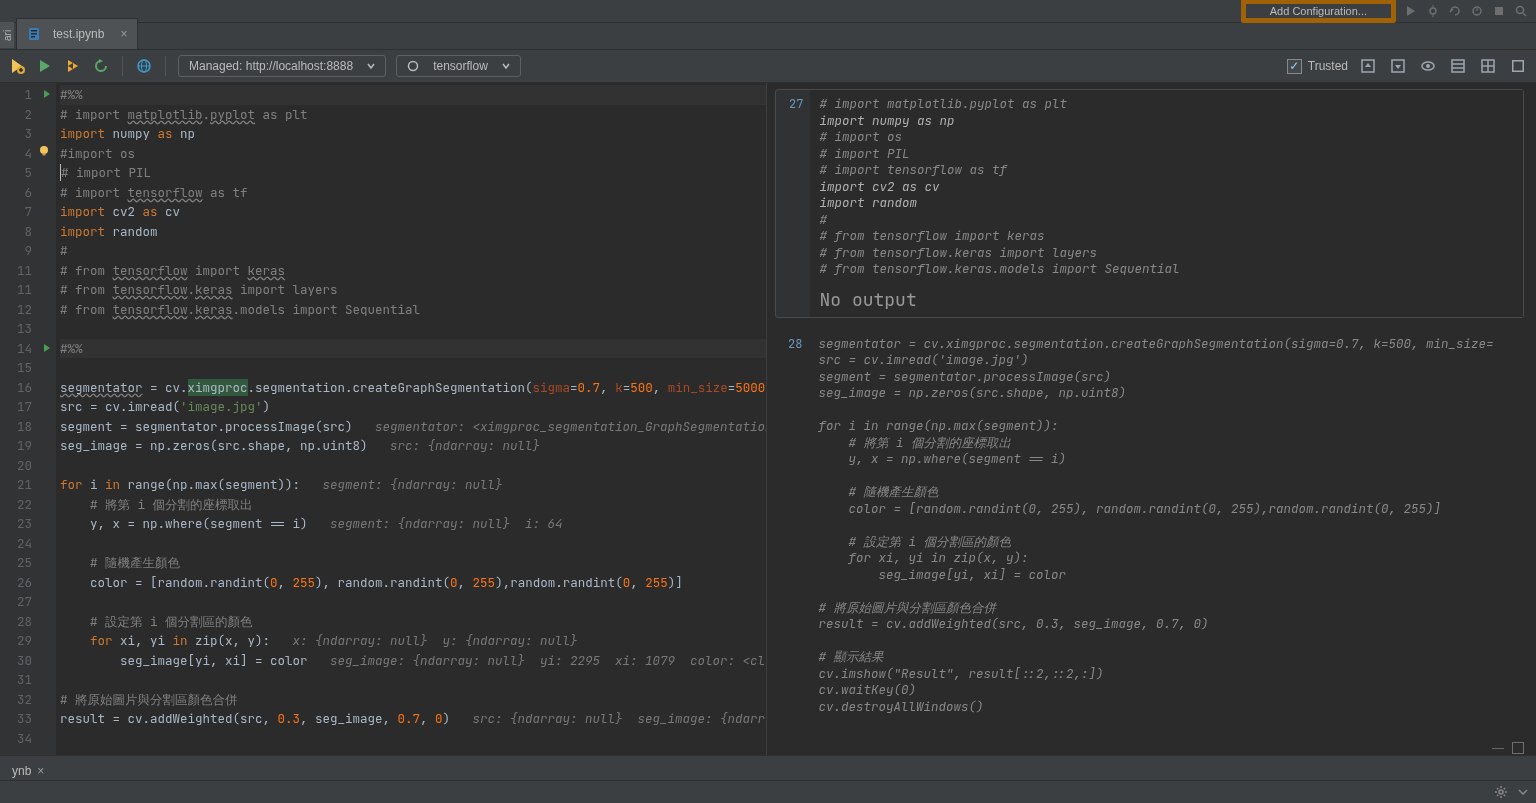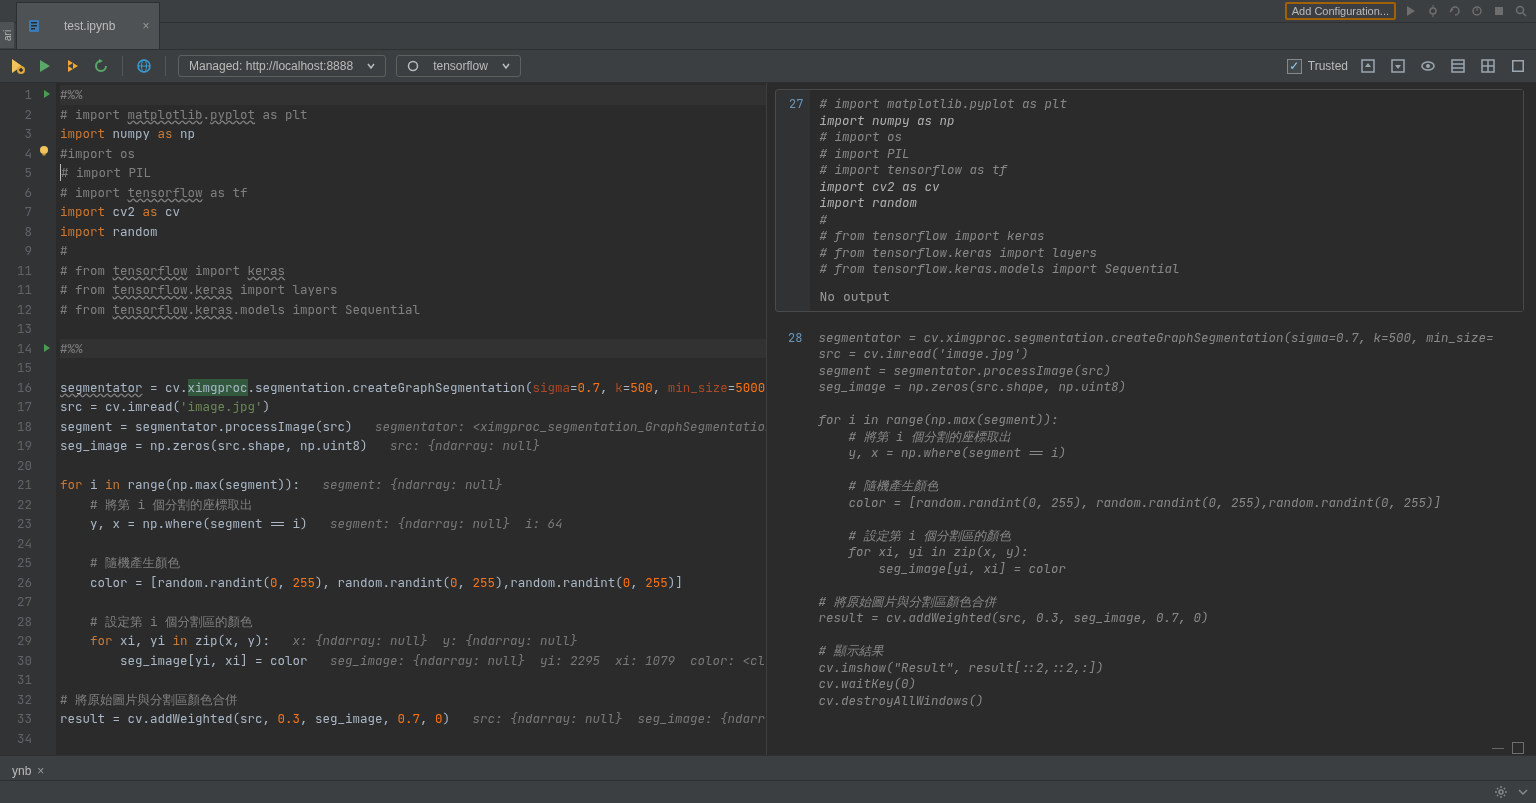--- a/index.html
+++ b/index.html
@@ -12,39 +12,39 @@
   }
   .root {
     display: flex; flex-direction: column; height: 100%;
     background: #3c3f41;
   }
   .topbar {
     height: 22px; display: flex; justify-content: flex-end; align-items: center;
     padding: 0 8px; gap: 8px; background: #3c3f41; border-bottom: 1px solid #2d2f30;
   }
   .btn-outline {
-    border: 2px solid #a16207; border-radius: 2px; padding: 1px 5px;
+    border: 5px solid #a16207; border-radius: 2px; padding: 1px 24px;
     color: #bbbbbb; font-size: 11px; cursor: pointer; background: transparent;
   }
   .top-icons { display: flex; gap: 8px; align-items: center; }
   .top-icons span { width: 14px; height: 14px; display: flex; align-items: center; justify-content: center; color: #6e6e6e; cursor: pointer; }
   svg { display: block; }
 
   .tabrow {
     height: 26px; display: flex; align-items: flex-end;
     background: #3c3f41; border-bottom: 1px solid #2d2f30; padding-left: 16px;
   }
   .sidetab-left {
     position: absolute; left: 0; top: 22px; width: 14px; height: 26px;
     display:flex; align-items:center; justify-content:center;
     color:#bbbbbb; font-size:10px; background:#4e5254;
     writing-mode: vertical-rl; transform: rotate(180deg);
   }
   .tab {
-    display: flex; align-items: flex-end; gap: 23px; padding: 16px 10px;
+    display: flex; align-items: flex-end; gap: 12px; padding: 8px 10px;
     background: #4e5254; color: #bbbbbb; font-size: 12px;
     border: 1px solid #2d2f30; border-bottom: none;
     border-radius: 0;
     cursor: pointer;
   }
   .tab .nb-icon { width:14px;height:14px;}
   .tab .close { color: #999; font-size: 12px; margin-left: 4px; }
 
   .toolbar {
     height: 32px; display: flex; align-items: center; gap: 8px;
@@ -126,21 +126,21 @@
   .cell.framed .cell-row {
     background:#303234;
     border:1px solid #4a4a4a;
     border-radius:3px;
   }
   .cell.framed .cell-code { color:#b0b0b0;}
   .cell.framed .cm {color:#888888;}
   .cell.framed .id {color:#b0b0b0;}
   .no-output {
     color:#999999; padding:4px 10px 6px 10px;
-    font-family:"JetBrains Mono","Consolas",monospace; font-size:13px;
+    font-family:"JetBrains Mono","Consolas",monospace; font-size:18px;
   }
 
   .status-prev {
     height:14px; display:flex; justify-content:flex-end; align-items:center;
     padding-right:8px; gap:8px;
   }
   .status-prev .sq { width:10px;height:10px;border:1px solid #6e6e6e;}
   .status-prev .mn { color:#6e6e6e; }
 
   .bottom-tabrow {

